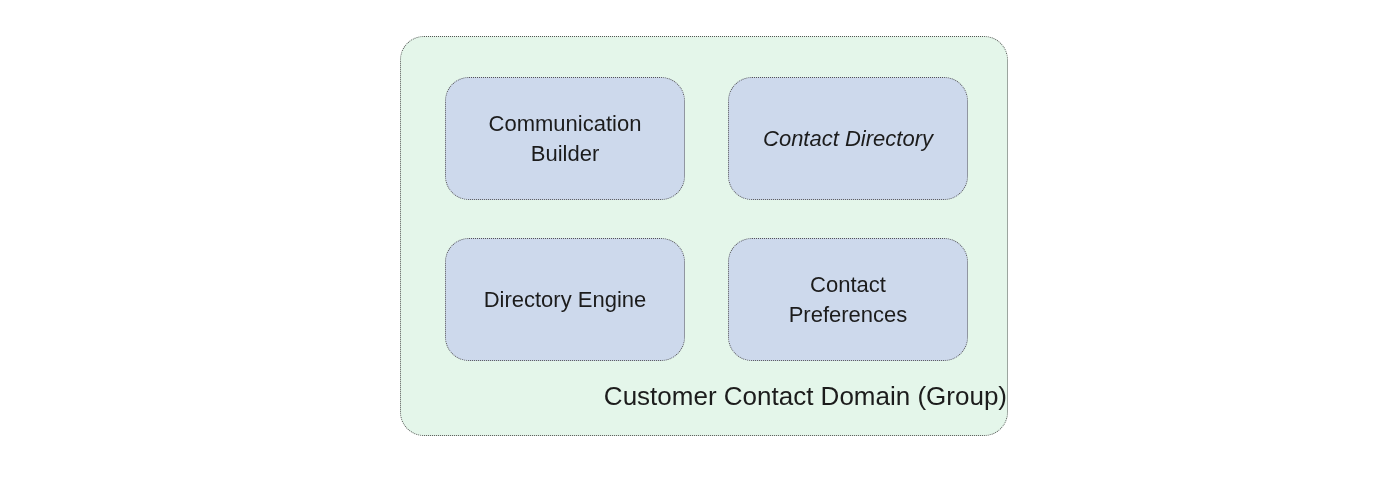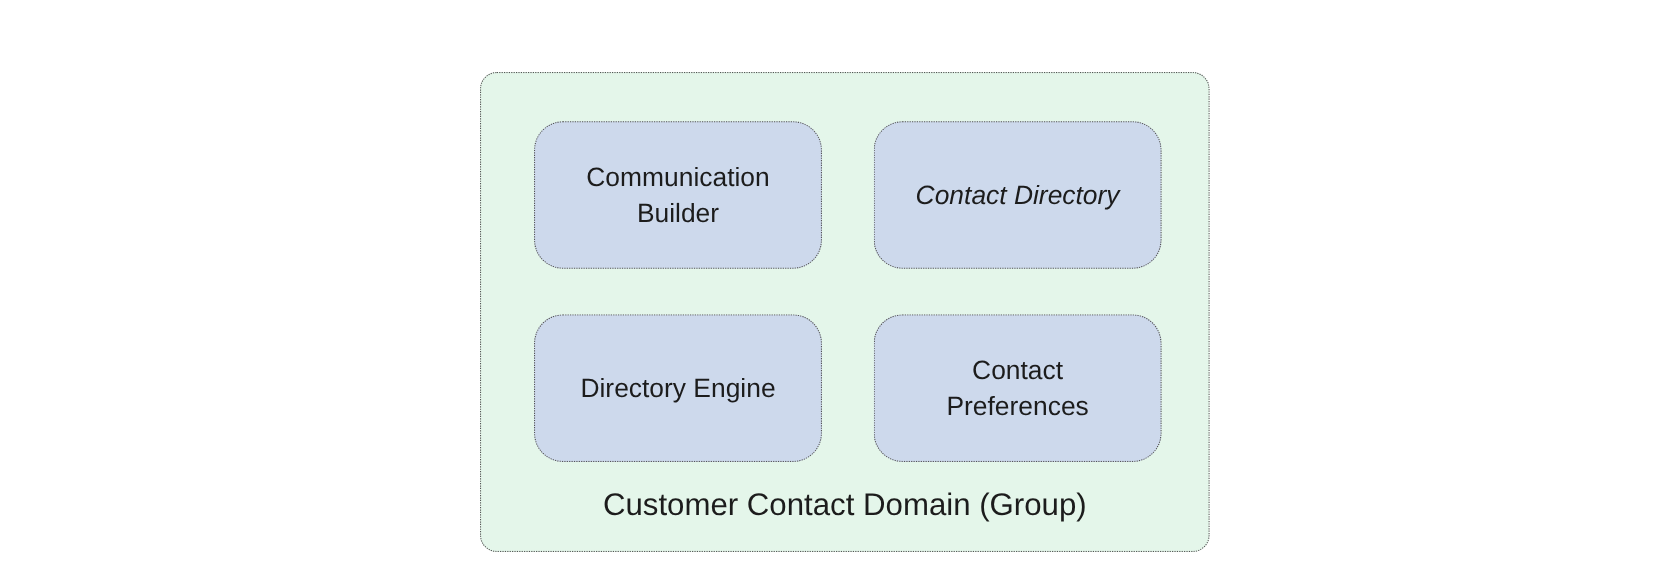--- a/index.html
+++ b/index.html
@@ -22,22 +22,21 @@
     height: 479px;
   }
   .group {
     position: absolute;
     left: 400px;
     top: 36px;
     width: 608px;
     height: 400px;
     background: var(--group-fill);
     border: 1px dotted var(--border);
-    border-radius: 14px;
-    margin-top: 24px;
+    border-radius: 24px;
   }
   .node {
     position: absolute;
     width: 240px;
     height: 123px;
     background: var(--node-fill);
     border: 1px dotted var(--border);
     border-radius: 24px;
     display: flex;
     align-items: center;
@@ -50,21 +49,21 @@
   }
   .pos-0 { left: 44px;  top: 40px; }
   .pos-1 { left: 327px; top: 40px; font-style: italic; }
   .pos-2 { left: 44px;  top: 201px; }
   .pos-3 { left: 327px; top: 201px; }
   .group-label {
     position: absolute;
     left: 0;
     top: 343px;
     width: 100%;
-    text-align: center;
+    text-align: right;
     color: var(--text);
     font-size: 26px;
     line-height: 32px;
   }
 </style>
 </head>
 <body>
 
 <div class="canvas">
   <div class="group">

